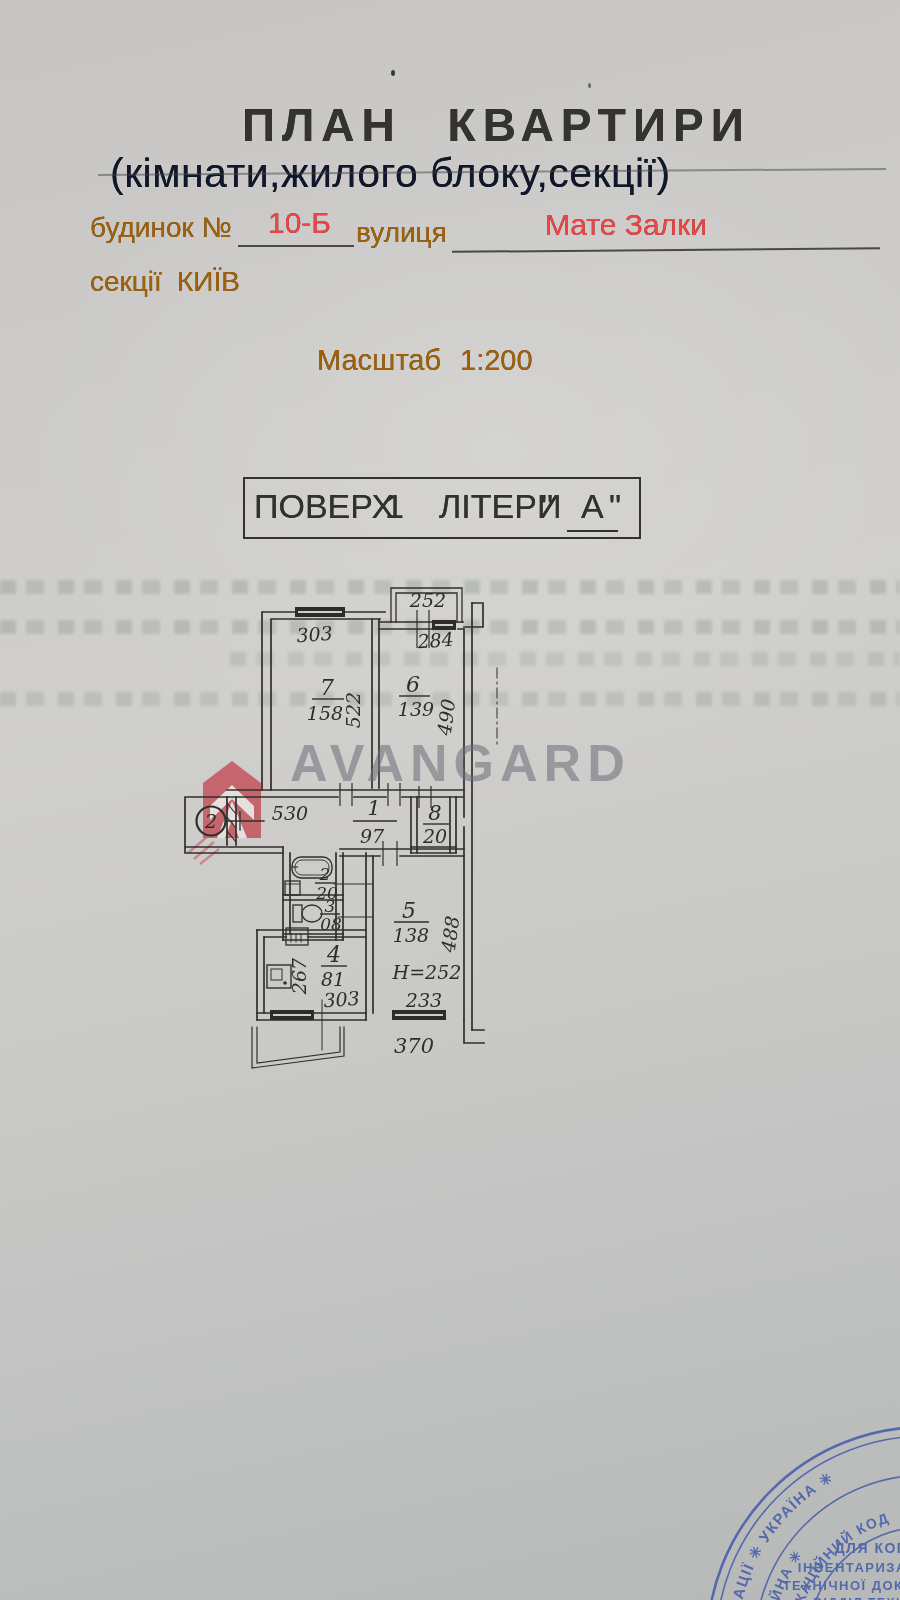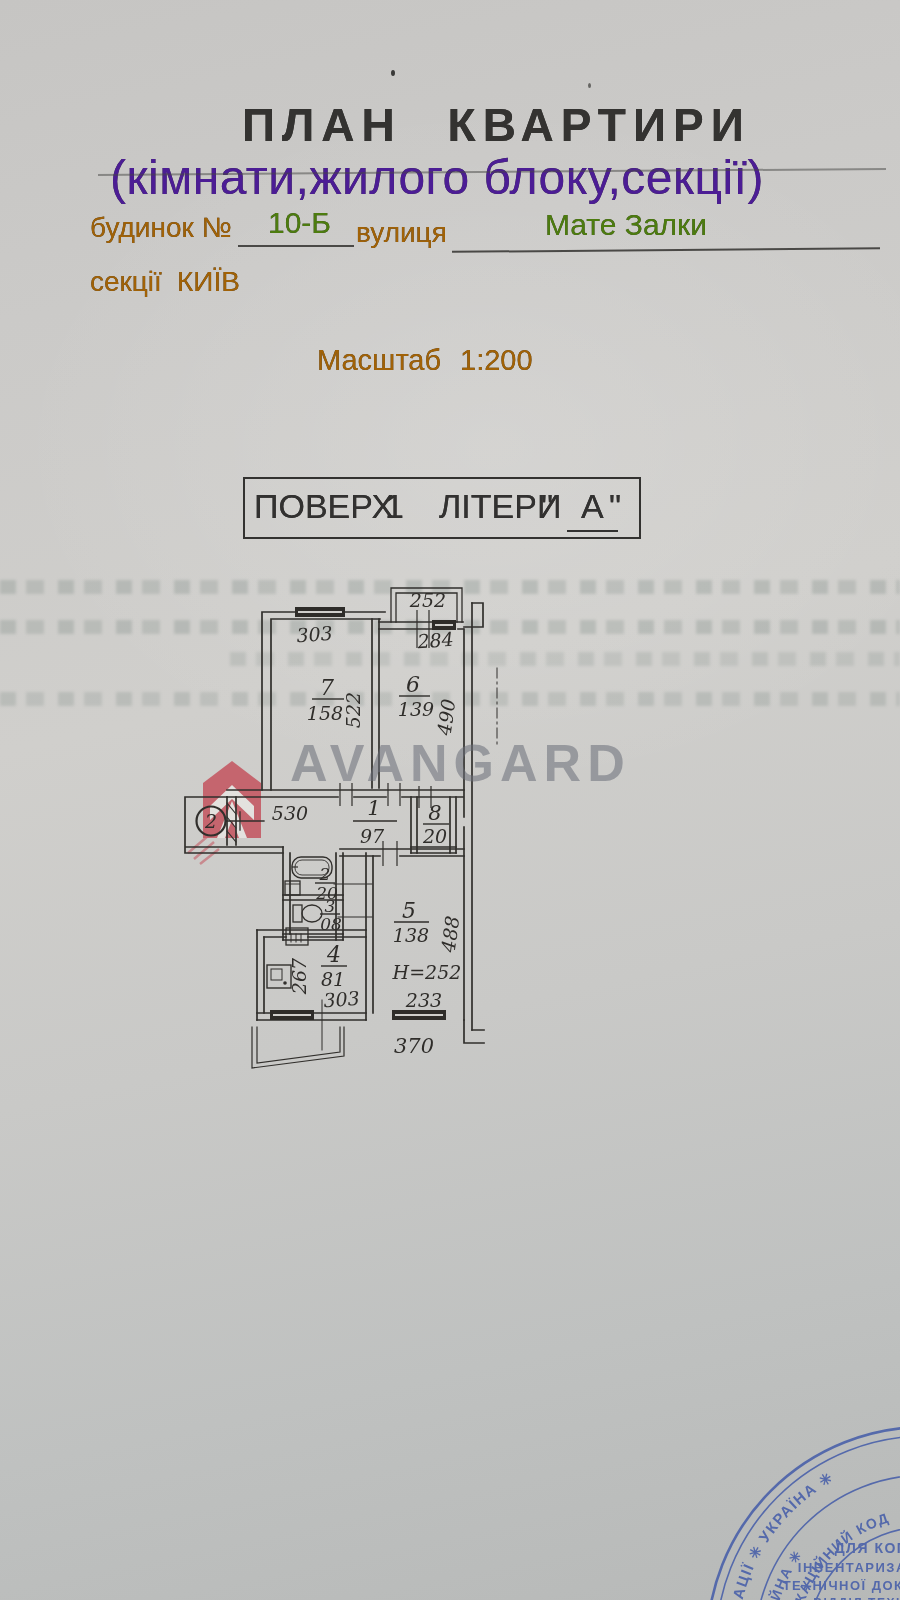--- a/index.html
+++ b/index.html
@@ -6,23 +6,23 @@
   body{
     width:900px;height:1600px;overflow:hidden;position:relative;
     font-family:"Liberation Sans",sans-serif;
     background:
       radial-gradient(ellipse 700px 500px at 55% 28%, rgba(255,255,255,.14), rgba(255,255,255,0) 70%),
       linear-gradient(168deg,#c6c5c3 0%,#cbcac8 18%,#d0cfcc 42%,#c9c9c7 62%,#bfc1c0 82%,#b7b9b8 100%);
   }
   .abs{position:absolute;}
   
   .doc-title{left:214px;top:98px;font-size:46px;font-weight:600;letter-spacing:7px;word-spacing:26px;color:#343331;text-shadow:0 0 .6px #343331;margin-left:28px;}
-  .doc-subtitle{left:110px;top:150px;font-size:48px;font-weight:500;letter-spacing:.5px;color:#4c1d95;text-shadow:0 0 .6px #343331;}
+  .doc-subtitle{left:110px;top:150px;font-size:41px;font-weight:500;letter-spacing:.5px;color:#0f172a;text-shadow:0 0 .6px #343331;}
   .lbl{font-size:28px;color:#a16207;text-shadow:0 0 .4px #333230;}
-  .val{font-size:30px;color:#4d7c0f;text-shadow:0 0 .4px #2f2e2c;}
+  .val{font-size:30px;color:#ef4444;text-shadow:0 0 .4px #2f2e2c;}
   .underline{height:2px;background:rgba(50,49,47,.85);}
   .pen-line{left:98px;top:171px;width:788px;height:1.6px;background:rgba(70,70,68,.5);transform:rotate(-.45deg);}
   .floor-box{left:243px;top:477px;width:394px;height:58px;border:2.3px solid #333230;}
   .floor-box span{position:absolute;top:8px;font-size:34px;color:#323130;text-shadow:0 0 .5px #323130;}
   .speck{border-radius:50%;background:#3a3a38;}
   
   .ghost{height:14px;opacity:.3;filter:blur(1.6px);
     background:repeating-linear-gradient(90deg,#7d8a85 0 16px,transparent 16px 26px,#8a948f 26px 44px,transparent 44px 58px);}
   
   svg text{font-family:"DejaVu Serif",serif;font-style:italic;fill:#2f2d2a;}

